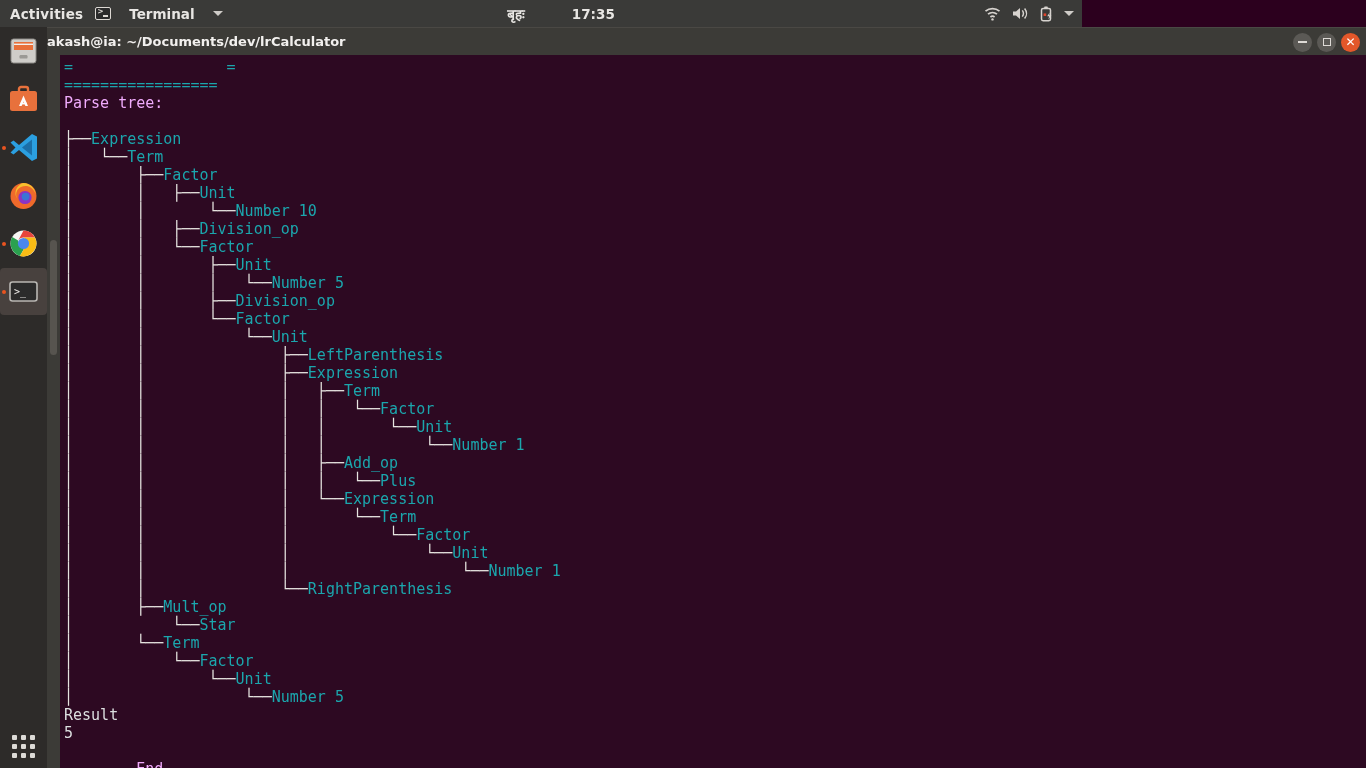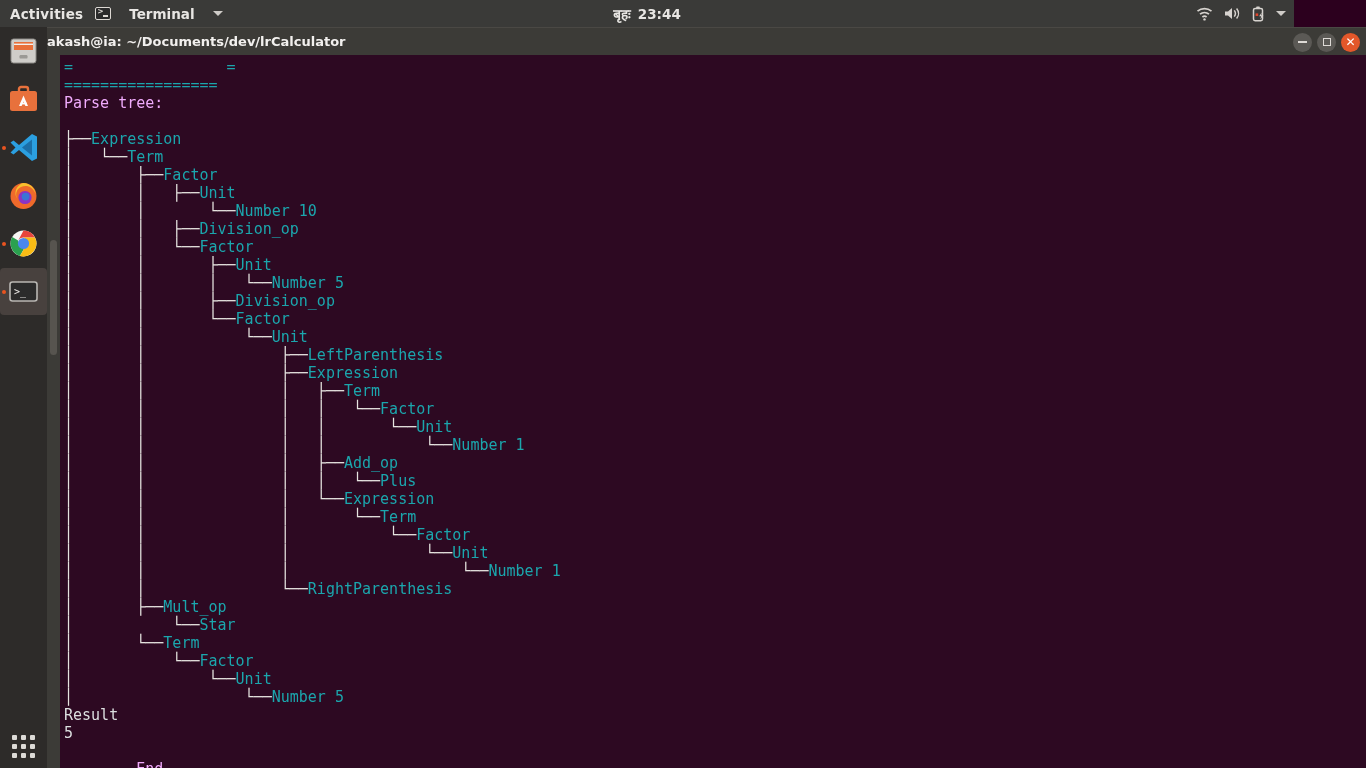--- a/index.html
+++ b/index.html
@@ -6,21 +6,21 @@
   html, body {
     width: 1366px; height: 768px;
     overflow: hidden;
     background: #2c001e;
     font-family: "DejaVu Sans", sans-serif;
   }
 
   
   #topbar {
     position: absolute; top: 0; left: 0;
-    width: 1294px; height: 27px;
+    width: 1082px; height: 27px;
     background: #3a3a38;
     display: flex; align-items: center;
     color: #e8e6e3;
     font-size: 13.5px; font-weight: bold;
     font-family: "DejaVu Sans", sans-serif;
     z-index: 40;
   }
   #activities { padding: 0 12px 0 10px; cursor: pointer; letter-spacing: .2px; }
   #app-menu { display: flex; align-items: center; gap: 18px; cursor: pointer; }
   .term-glyph {
@@ -41,21 +41,21 @@
   .caret-down {
     width: 0; height: 0;
     border-left: 5px solid transparent; border-right: 5px solid transparent;
     border-top: 5px solid #cfccc8;
   }
   #clock {
     position: absolute; left: 0; right: 0; top: 0;
     height: 27px; display: flex; align-items: center; justify-content: center;
     gap: 7px; pointer-events: none;
   }
-  #clock span { pointer-events: auto; cursor: pointer; }
+  #clock span { pointer-events: auto; cursor: pointer; margin-left: 40px; }
   #tray {
     position: absolute; right: 8px; top: 0; height: 27px;
     display: flex; align-items: center; gap: 11px;
   }
   #tray svg { display: block; }
 
   
   #dock {
     position: absolute; left: 0; top: 27px;
     width: 47px; height: 741px;
@@ -174,21 +174,21 @@
 <div id="topbar">
   <div id="activities">Activities</div>
   <div id="app-menu">
     <span class="term-glyph"></span>
     <span>Terminal</span>
     <span class="caret-down"></span>
   </div>
 
   <div id="clock">
     <span>बृहः</span>
-    <span>23:44</span>
+    <span>17:35</span>
   </div>
 
   <div id="tray">
     <span>
       <svg width="17" height="14" viewBox="0 0 17 14">
         <path d="M1.5 4.2 A11 11 0 0 1 15.5 4.2" fill="none" stroke="#d7d3cf" stroke-width="1.7"></path>
         <path d="M4 7.2 A7 7 0 0 1 13 7.2" fill="none" stroke="#d7d3cf" stroke-width="1.7"></path>
         <path d="M6.4 10 A3.3 3.3 0 0 1 10.6 10" fill="none" stroke="#d7d3cf" stroke-width="1.7"></path>
         <circle cx="8.5" cy="12.4" r="1.2" fill="#d7d3cf"></circle>
       </svg>

